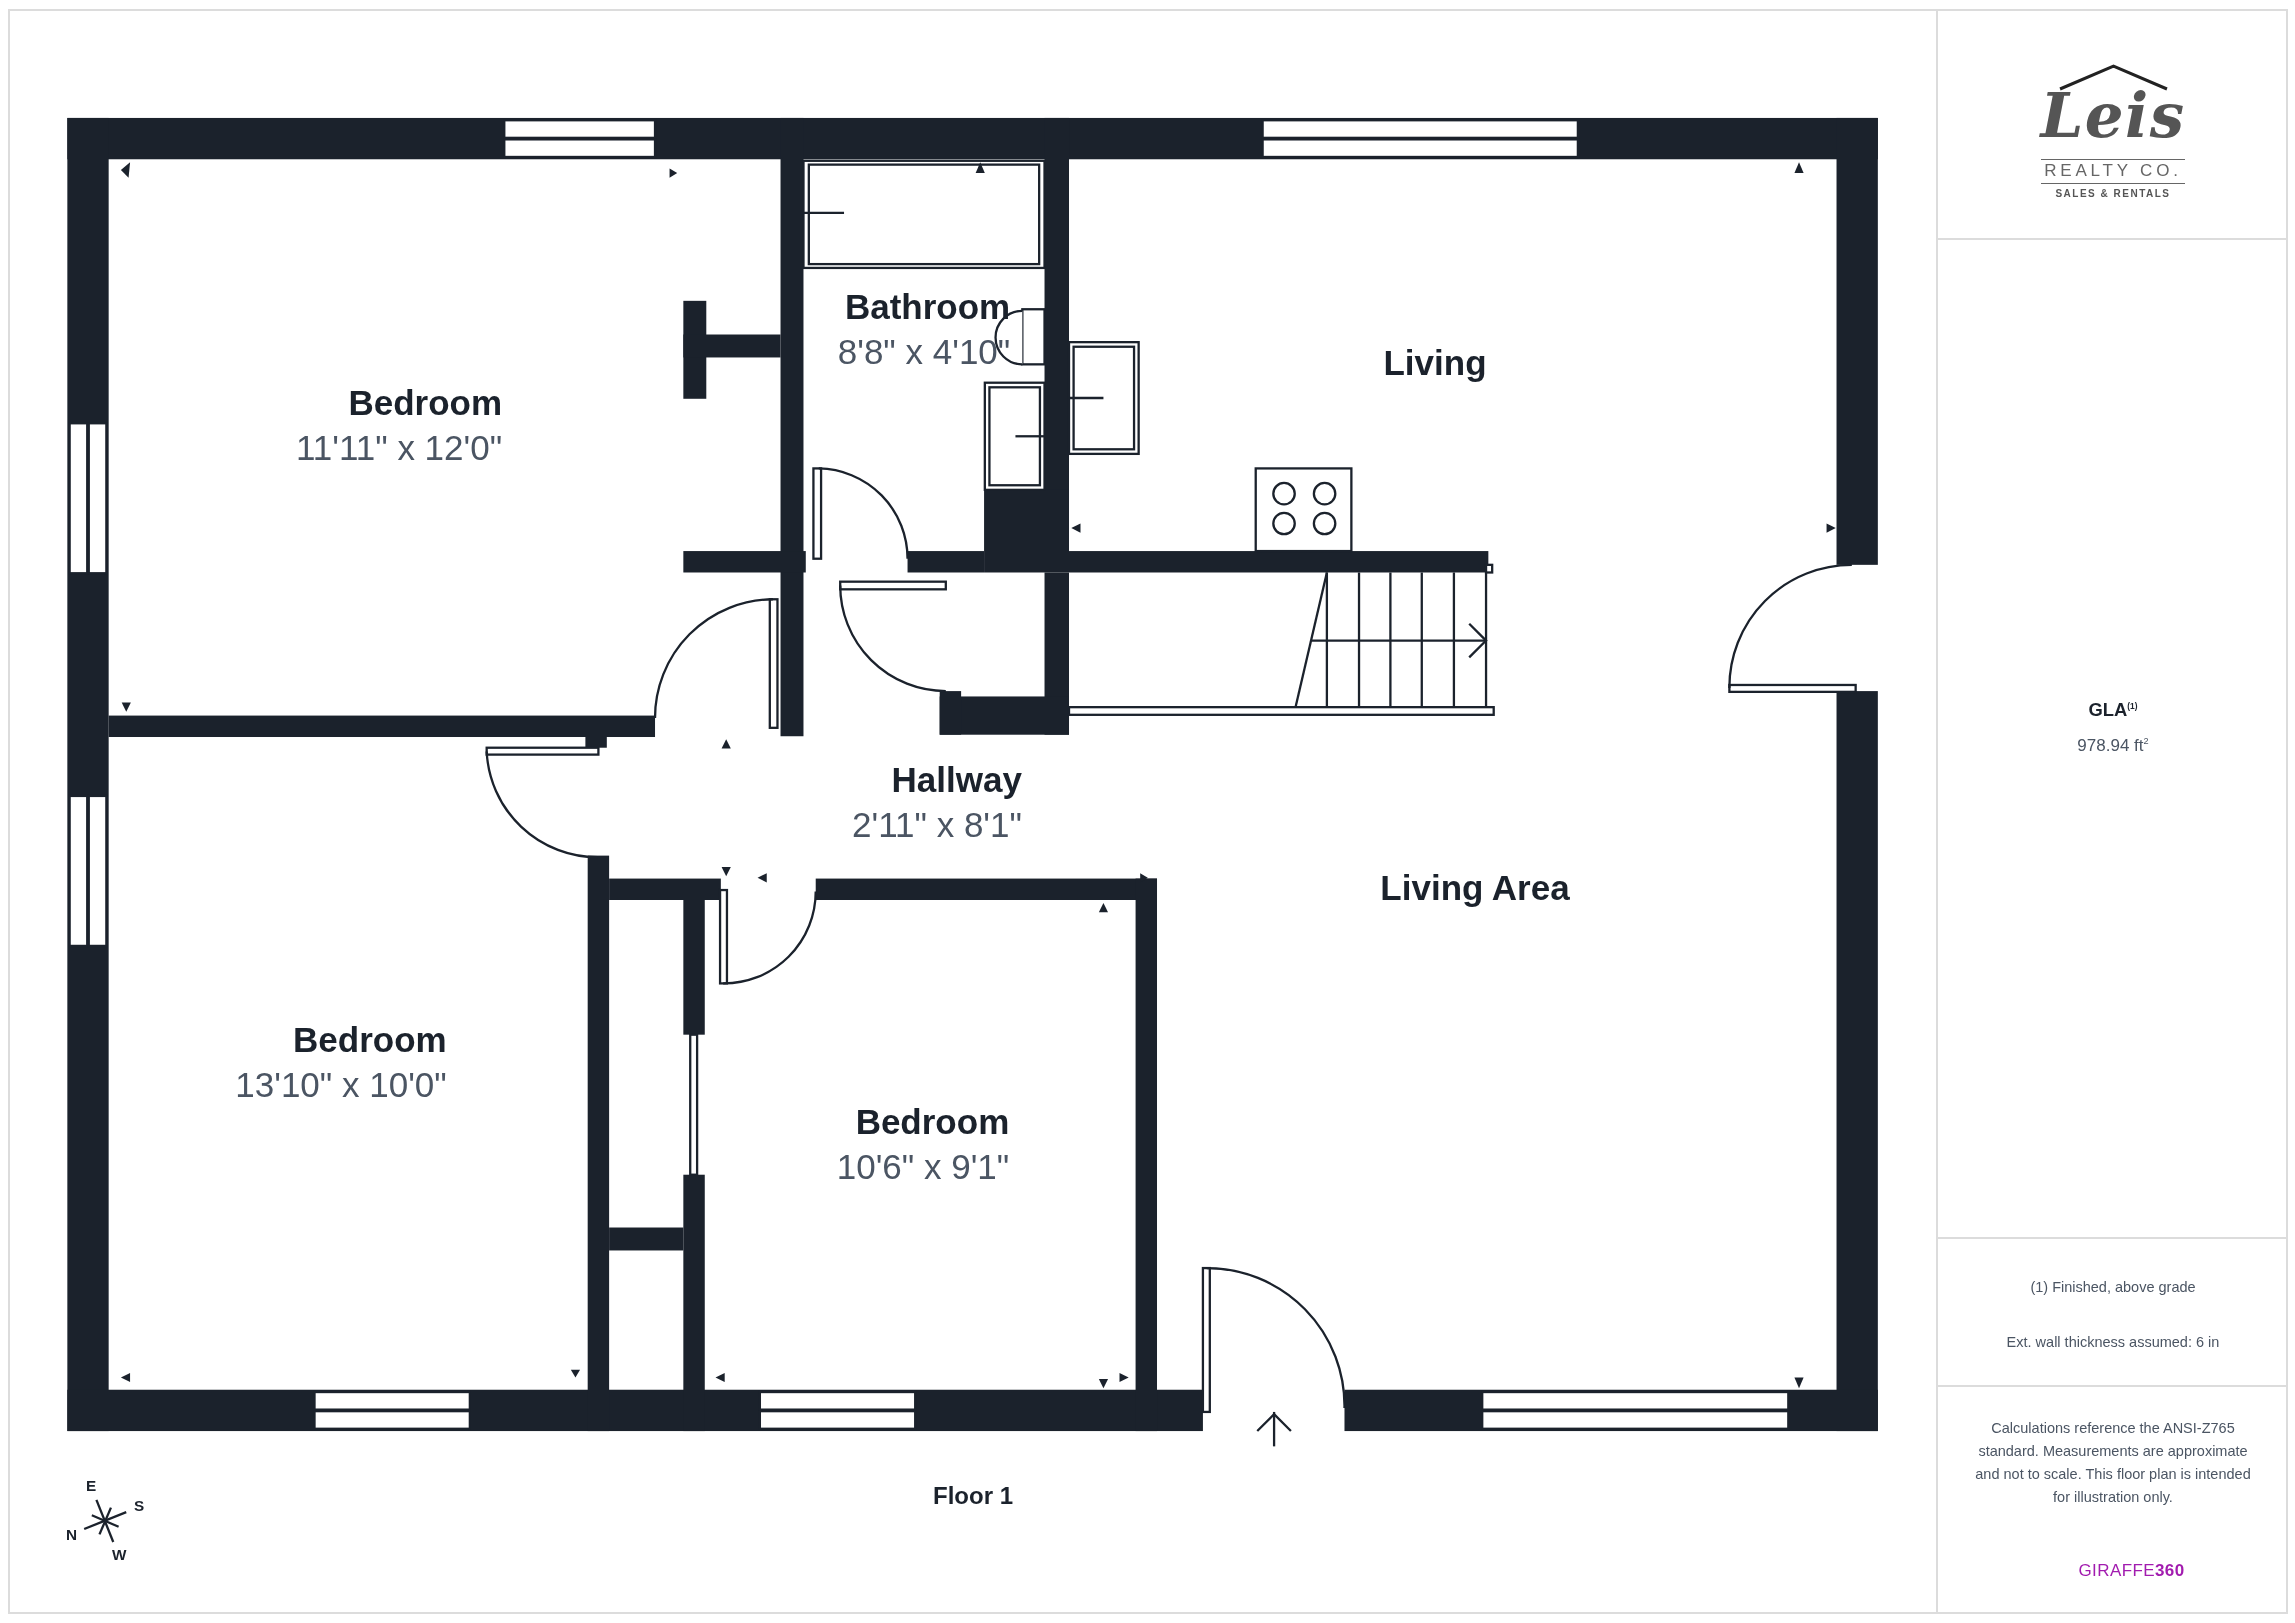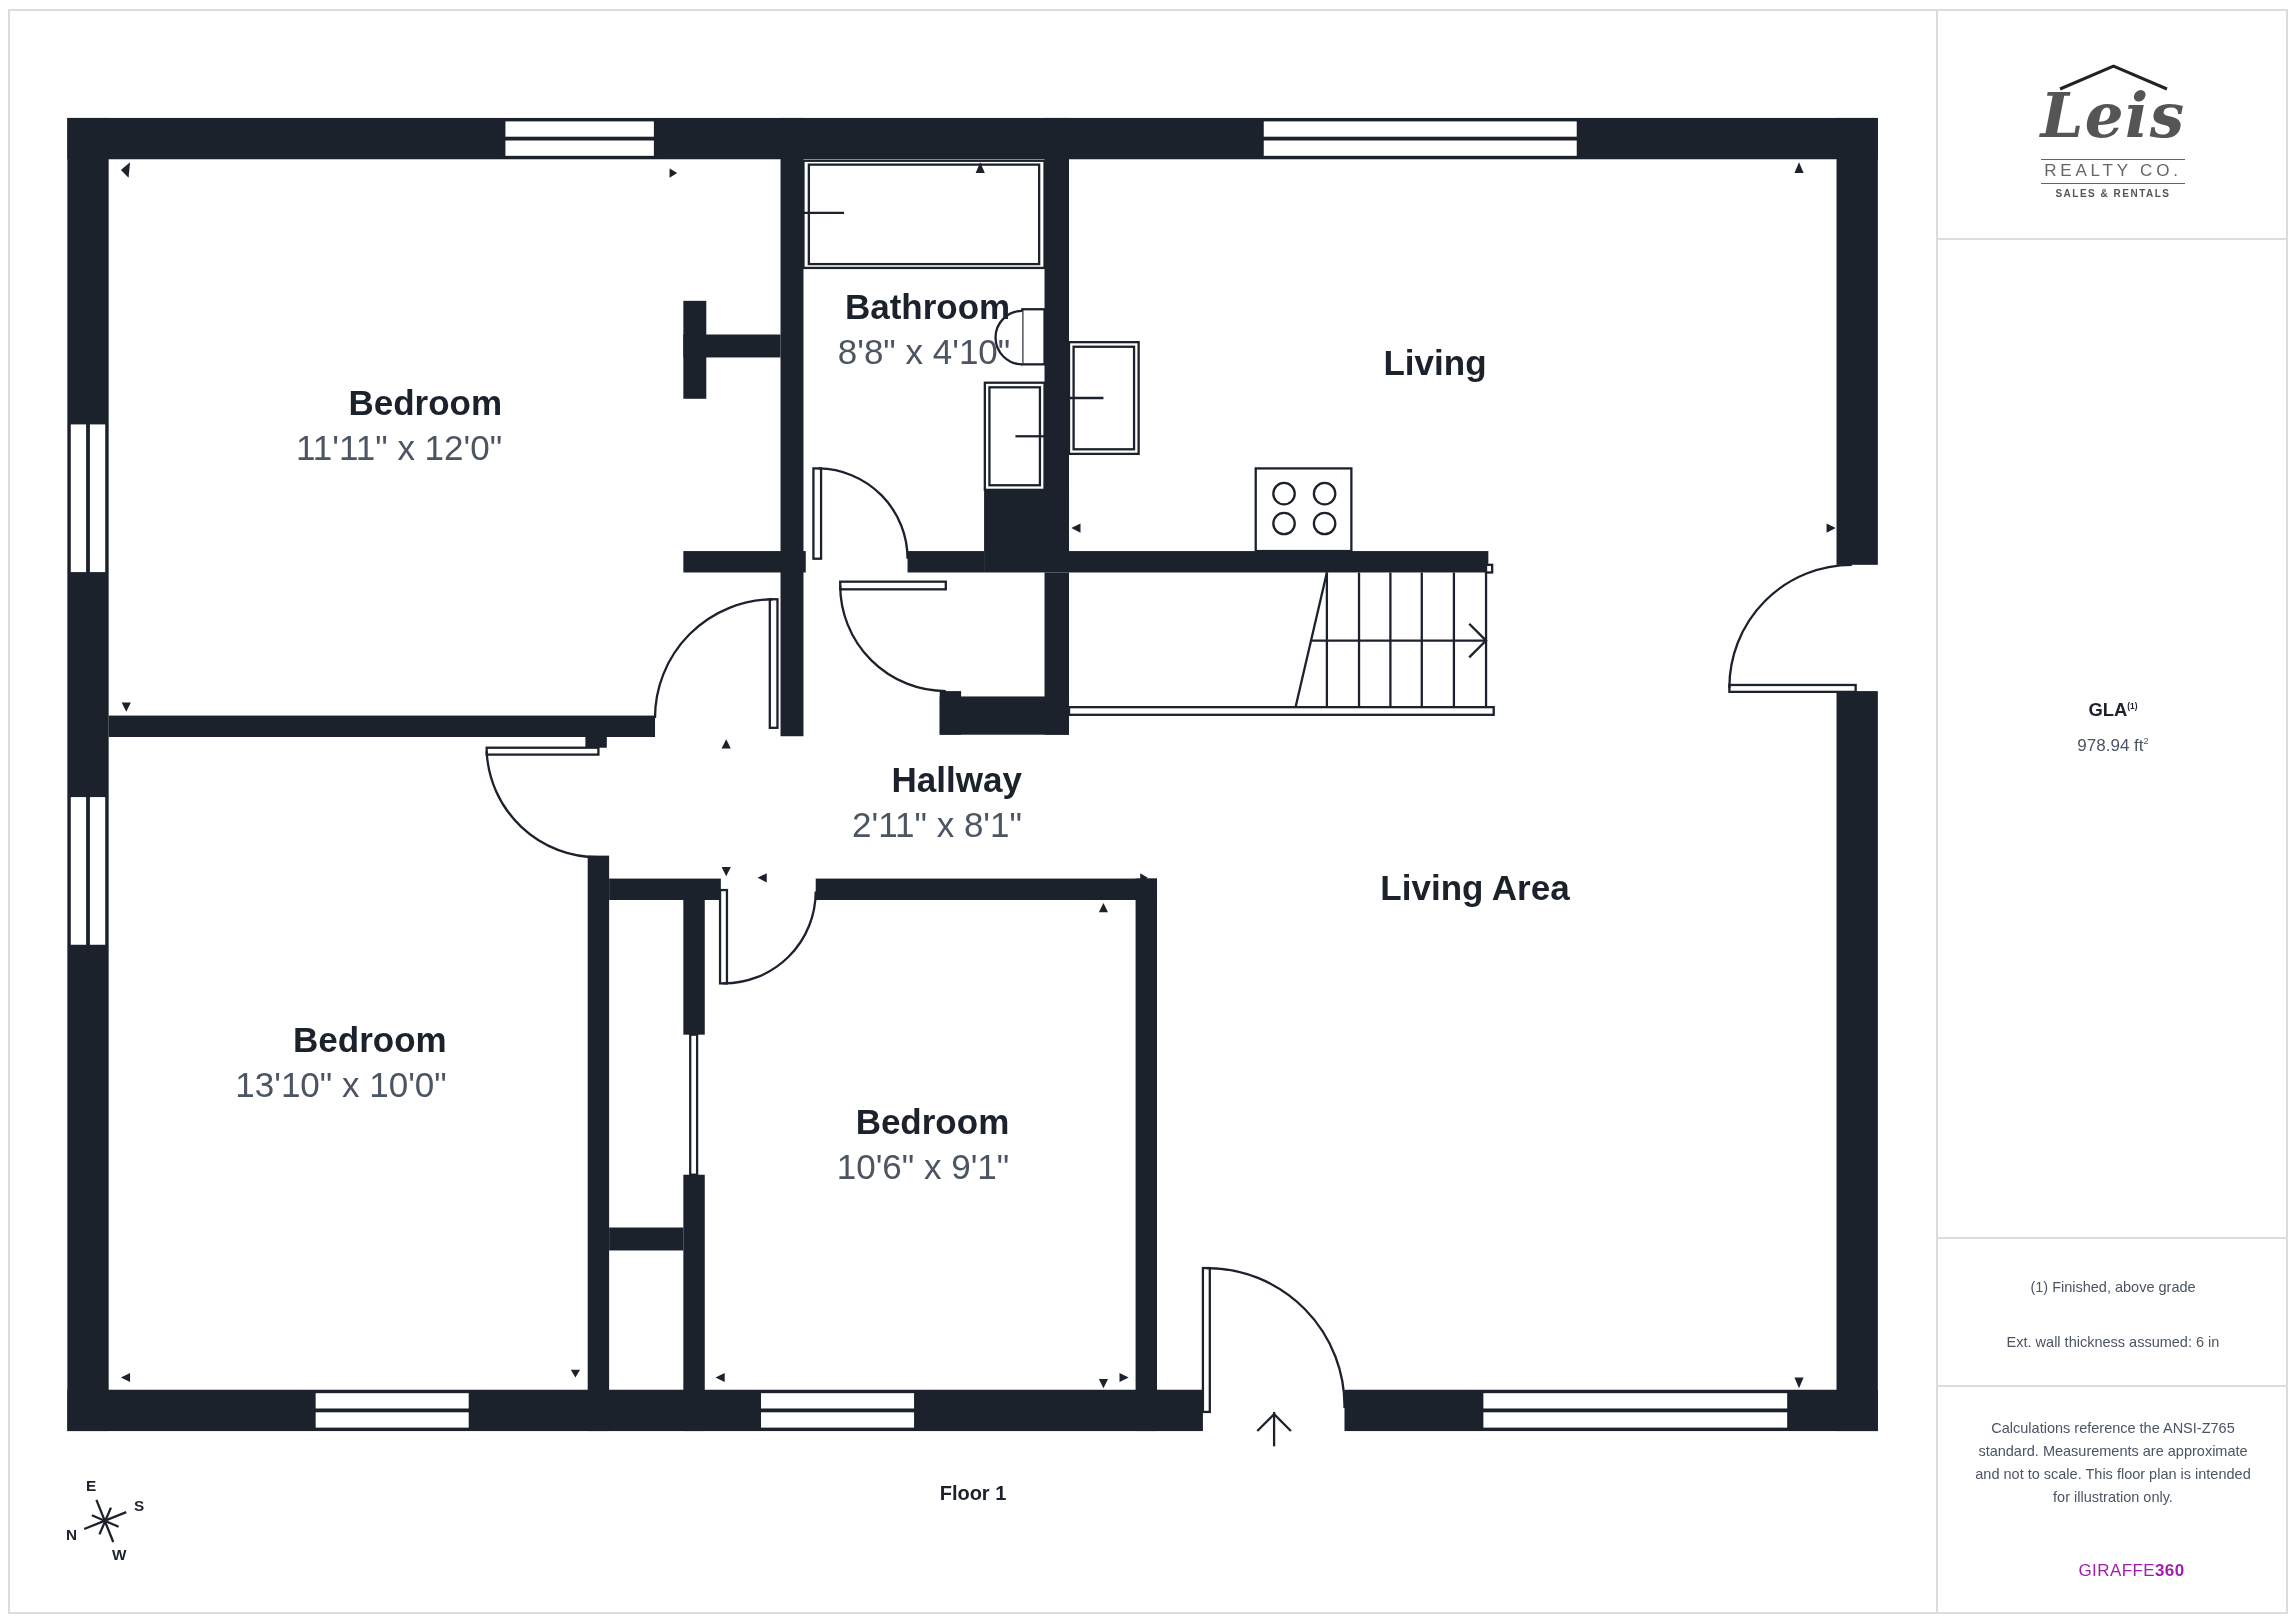--- a/index.html
+++ b/index.html
@@ -34,21 +34,21 @@
     .note-1 { top: 40px; }
     .note-2 { top: 95px; }
 
     .disc-text { position: absolute; left: 31px; right: 31px; top: 31px; font-size: 14.5px; line-height: 23px; color: #4b5563; }
     .brand { position: absolute; left: 0; right: 0; top: 175px; font-size: 17px; color: #a21caf; letter-spacing: 0.4px; margin-left: 37px; }
     .brand b { font-weight: bold; }
 
     .room-label { position: absolute; text-align: right; transform: translateX(-50%); white-space: nowrap; }
     .room-name { font-size: 35px; font-weight: bold; color: #1b222c; line-height: 43px; }
     .room-dim { font-size: 35px; color: #4b5563; line-height: 47px; }
-    .floor-label { position: absolute; left: 973px; top: 1482px; font-size: 20px; font-weight: bold; transform: translateX(-50%); }
+    .floor-label { position: absolute; left: 973px; top: 1482px; font-size: 24px; font-weight: bold; transform: translateX(-50%); }
     .compass-letter { position: absolute; font-size: 15.3px; font-weight: bold; color: #1b222c; }
   </style>
 </head>
 <body>
 
 <div class="frame"></div>
 
 <svg class="plan" viewBox="0 0 2530 2122" xmlns="http://www.w3.org/2000/svg">
   <g fill="#1b222c">
 

